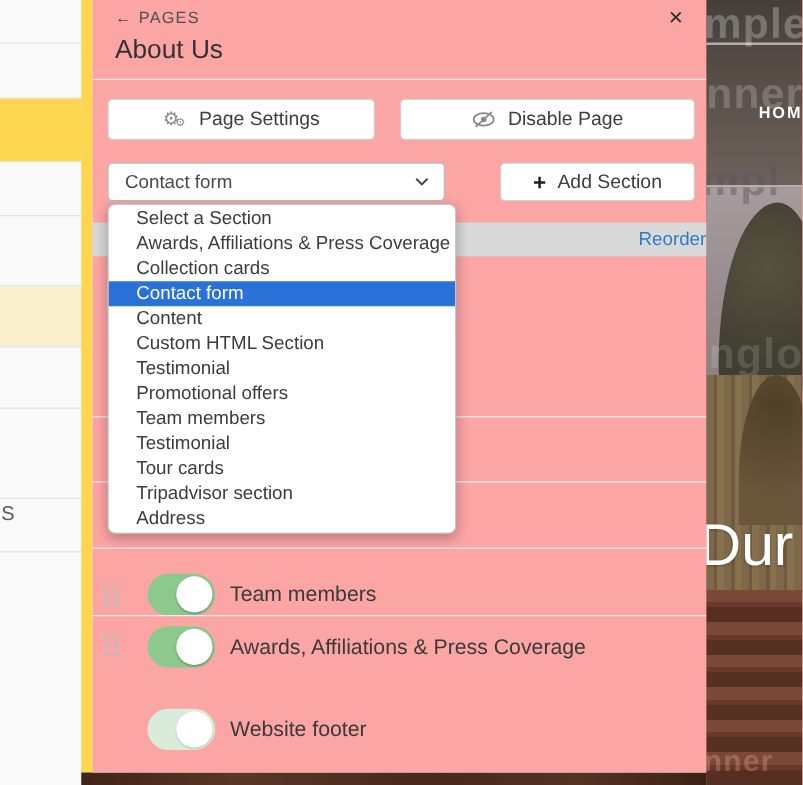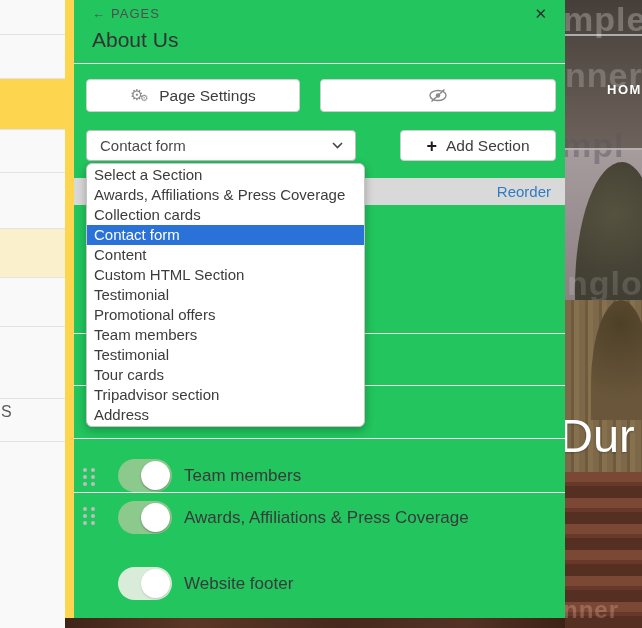--- a/index.html
+++ b/index.html
@@ -37,21 +37,21 @@
     background:repeating-linear-gradient(#7c4836 0 10px,#68392a 10px 14px,#552f22 14px 26px);}
   .watermark{position:absolute;font-weight:bold;color:rgba(255,255,255,.26);font-size:34px;letter-spacing:1px;white-space:nowrap;}
   .pv-nav{position:absolute;left:42px;top:82px;color:#fff;font-weight:bold;font-size:13px;letter-spacing:1.5px;}
   .pv-hero{position:absolute;left:-6px;top:408px;color:#fff;font-weight:normal;font-size:47px;white-space:nowrap;text-shadow:0 1px 2px rgba(0,0,0,.25);}
 
   
   .bottom-strip{position:absolute;left:65px;top:618px;width:500px;height:10px;
     background:linear-gradient(90deg,#3f2418,#5a3626 25%,#46291c 55%,#533224 80%,#3c2216);}
 
   
-  .panel{position:absolute;left:74px;top:0;width:491px;height:618px;background:#22c55e;}
+  .panel{position:absolute;left:74px;top:0;width:491px;height:618px;background:#fca5a5;}
   .back-row{position:absolute;left:18px;top:6px;font-size:13px;color:#4f4f4f;letter-spacing:1px;cursor:pointer;}
   .back-row .arrow{margin-right:6px;letter-spacing:0;}
   .close-btn{position:absolute;right:18px;top:5px;font-size:15px;font-weight:bold;color:#2e2e2e;cursor:pointer;}
   .panel-title{position:absolute;left:18px;top:28px;font-size:21px;color:#333;}
   .header-divider{position:absolute;left:0;top:63px;width:100%;height:1px;background:#e8e8e8;}
 
   .btn{position:absolute;height:33px;background:#fff;border:1px solid #cfcfcf;border-radius:4px;
     display:flex;align-items:center;justify-content:center;gap:9px;font-size:15.5px;color:#3d3d3d;cursor:pointer;}
   .btn-settings{left:12px;top:79px;width:214px;}
   .btn-disable{left:246px;top:79px;width:236px;}
@@ -62,37 +62,37 @@
   .select-box{position:absolute;left:12px;top:130px;width:270px;height:31px;background:#fff;
     border:1px solid #bdbdbd;border-radius:4px;display:flex;align-items:center;cursor:pointer;}
   .select-box .value{margin-left:13px;font-size:15px;color:#4a4a4a;flex:1;}
   .select-box .chev{margin-right:12px;}
 
   .btn-add{left:326px;top:130px;width:156px;height:31px;}
   .plus{font-size:18px;font-weight:bold;color:#1d1d1d;line-height:1;}
 
   .list-header{position:absolute;left:0;top:178px;width:491px;height:27px;background:#d9d9d9;
     display:flex;align-items:center;justify-content:flex-end;}
-  .reorder-link{margin-right:14px;font-size:15px;color:var(--link-blue);cursor:pointer;}
+  .reorder-link{font-size:15px;color:var(--link-blue);cursor:pointer;}
 
   .sec-divider{position:absolute;left:0;width:491px;height:1px;background:#ececec;}
 
   .drag-dots{position:absolute;width:14px;height:20px;cursor:grab;}
   .drag-dots i{display:block;width:4px;height:4px;background:#bdbdbd;border-radius:50%;
     box-shadow:8px 0 0 #bdbdbd,0 7px 0 #bdbdbd,8px 7px 0 #bdbdbd,0 14px 0 #bdbdbd,8px 14px 0 #bdbdbd;}
   .toggle{position:absolute;width:54px;height:33px;border-radius:17px;background:var(--green);cursor:pointer;}
   .toggle .knob{position:absolute;right:2px;top:2px;width:29px;height:29px;background:#fff;border-radius:50%;box-shadow:0 1px 2px rgba(0,0,0,.3);}
   .toggle.muted{background:var(--green-muted);}
   .toggle.muted .knob{box-shadow:0 1px 2px rgba(0,0,0,.15);}
   .sec-label{position:absolute;font-size:17px;color:#3a3a3a;white-space:nowrap;}
 
   
   .dropdown{position:absolute;left:12px;top:163px;width:279px;background:#fff;border:1px solid #c6c6c6;
     border-radius:6px;box-shadow:0 3px 10px rgba(0,0,0,.28);z-index:20;padding:1px 0;}
-  .dd-item{height:20px;line-height:20px;padding-left:7px;font-size:15px;color:#3c3c3c;cursor:pointer;white-space:nowrap;overflow:hidden;}
+  .dd-item{height:20px;line-height:20px;padding-left:22px;font-size:15px;color:#3c3c3c;cursor:pointer;white-space:nowrap;overflow:hidden;}
   .dd-item.selected{background:var(--select-blue);color:#fff;}
 
   svg{display:block;}
 </style>
 </head>
 <body>
 
 <div class="pages-col">
   <div class="divider" style="top:34px"></div>
   <div class="divider" style="top:78px"></div>
@@ -148,20 +148,21 @@
   </div>
 
   <div class="btn btn-disable">
     <span>
       <svg width="20" height="15" viewBox="0 0 20 15">
         <ellipse cx="10" cy="7.5" rx="8" ry="5" fill="none" stroke="#8a8a8a" stroke-width="1.4"></ellipse>
         <circle cx="10" cy="7.5" r="2.2" fill="#8a8a8a"></circle>
         <line x1="3.5" y1="13.5" x2="16.5" y2="1.5" stroke="#8a8a8a" stroke-width="1.4"></line>
       </svg>
     </span>
+    <span>Disable Page</span>
   </div>
 
   <div class="select-box">
     <span class="value">Contact form</span>
     <span class="chev">
       <svg width="11" height="7" viewBox="0 0 11 7">
           <polyline points="1,1 5.5,5.5 10,1" fill="none" stroke="#444" stroke-width="1.6"></polyline>
         </svg>
     </span>
   </div>

